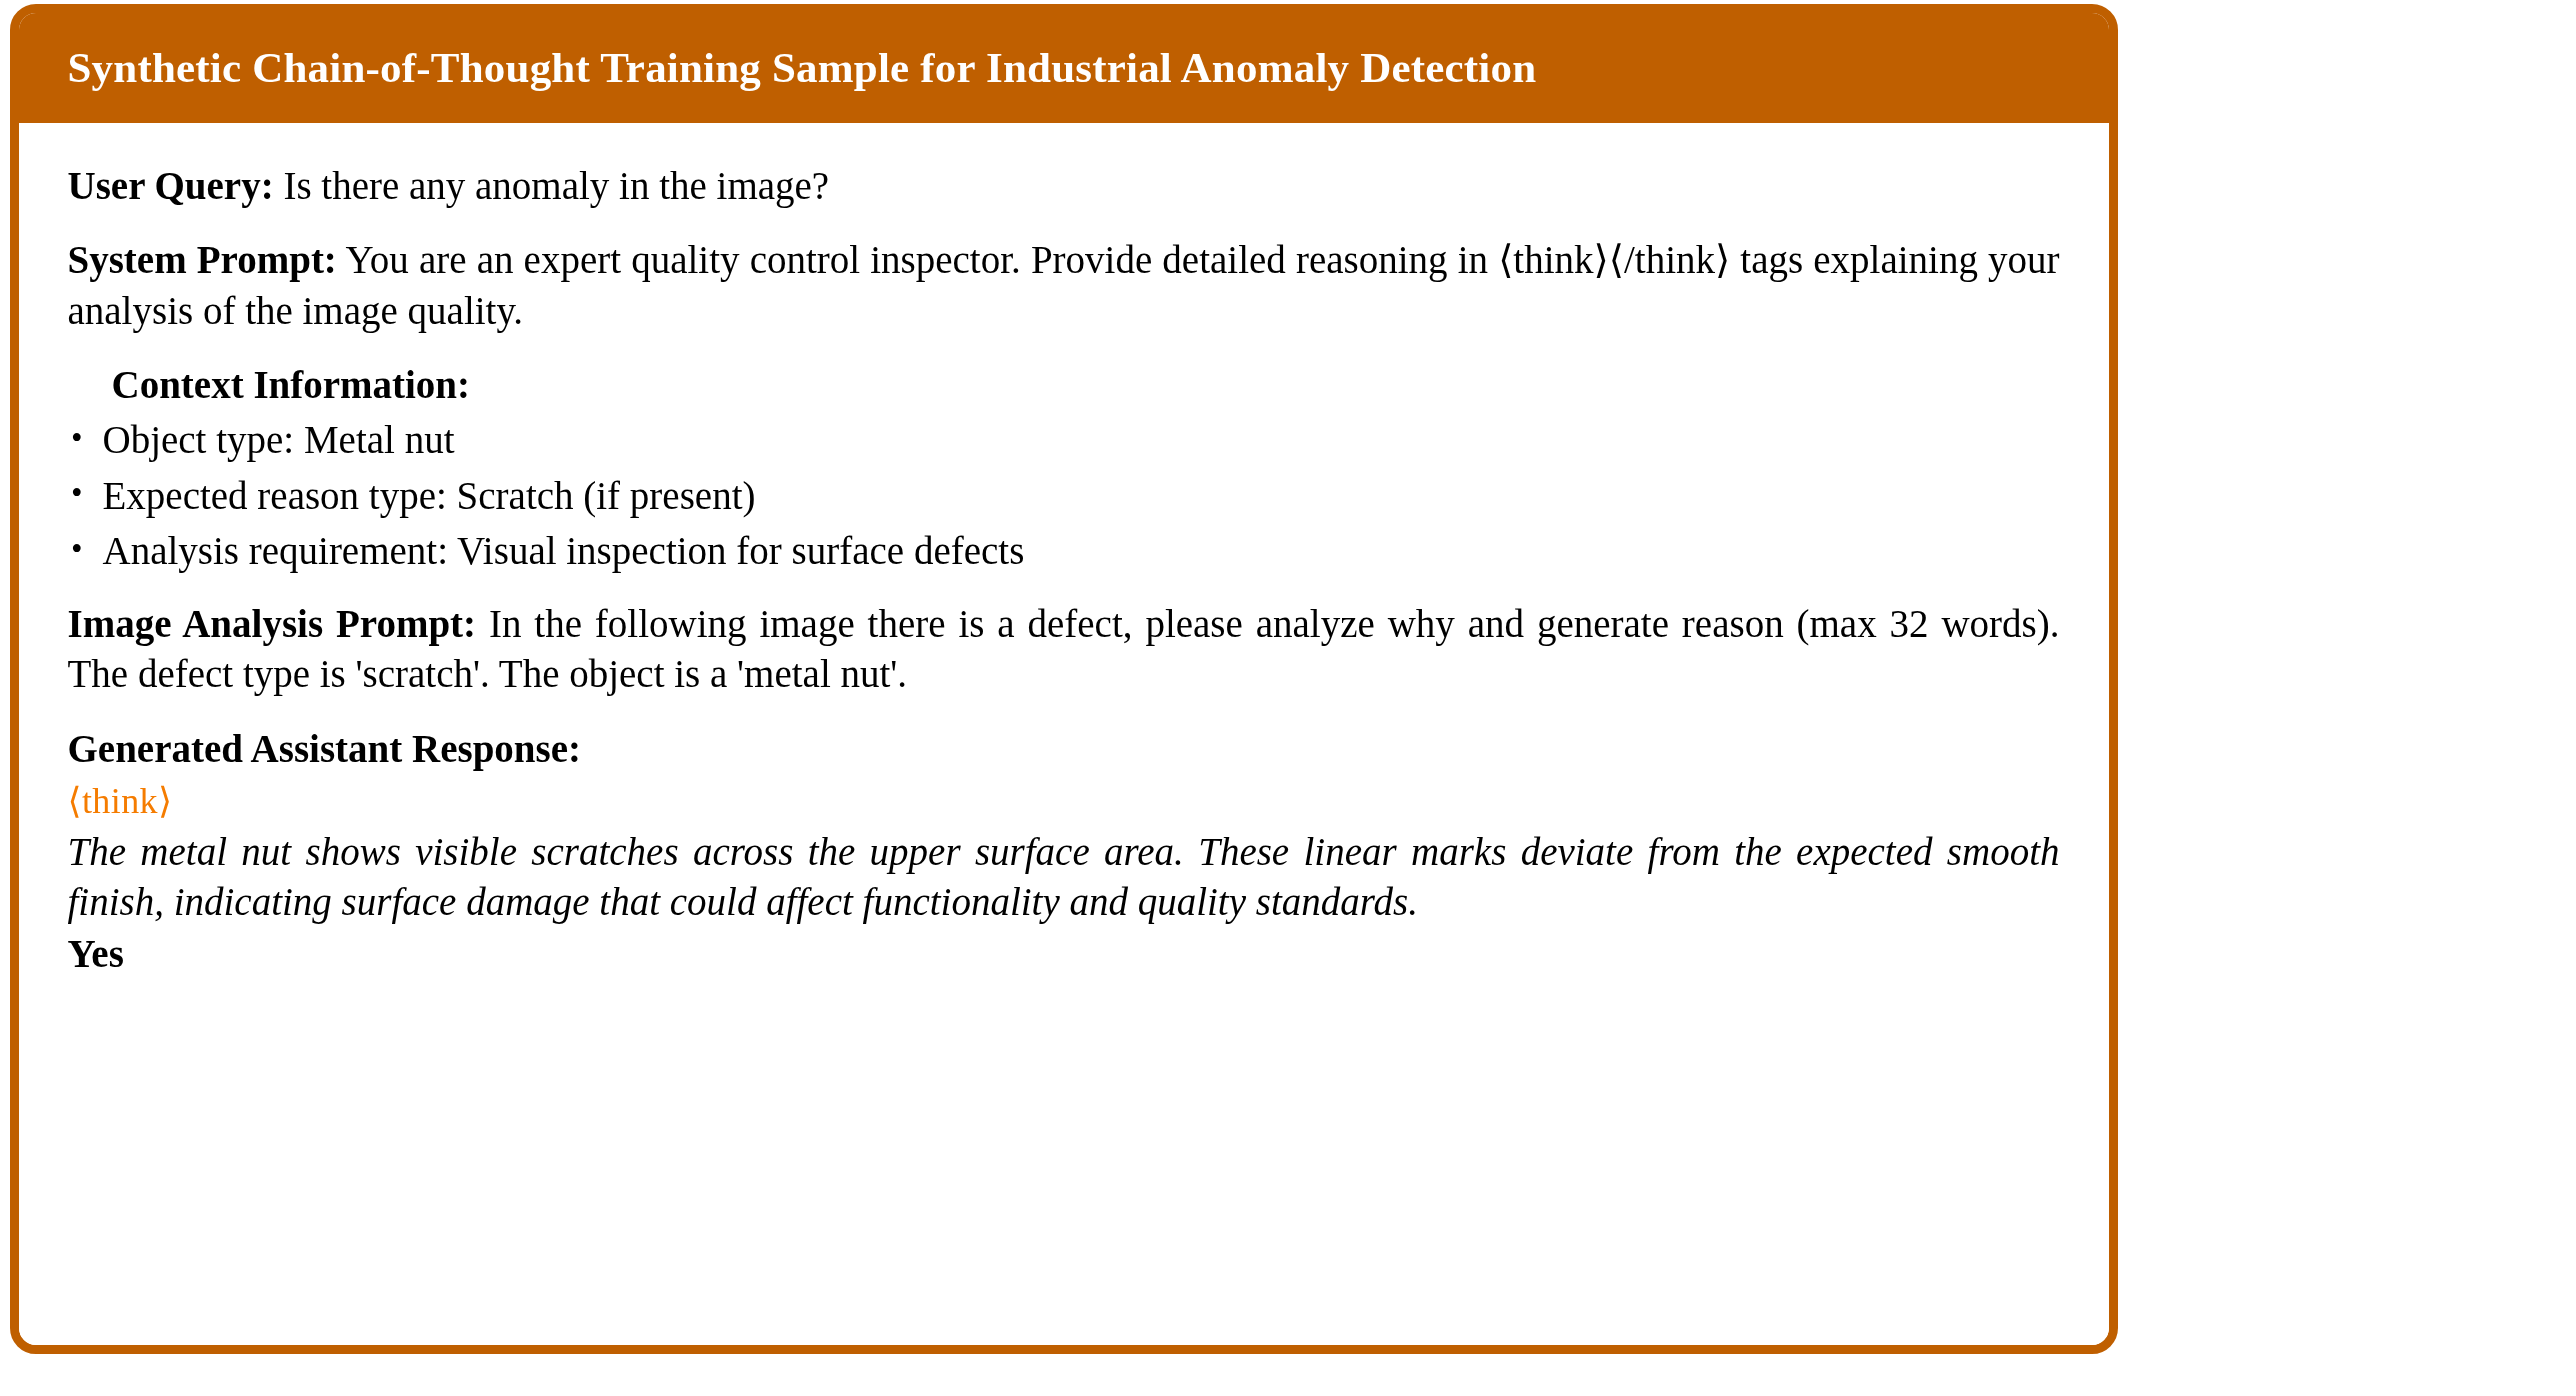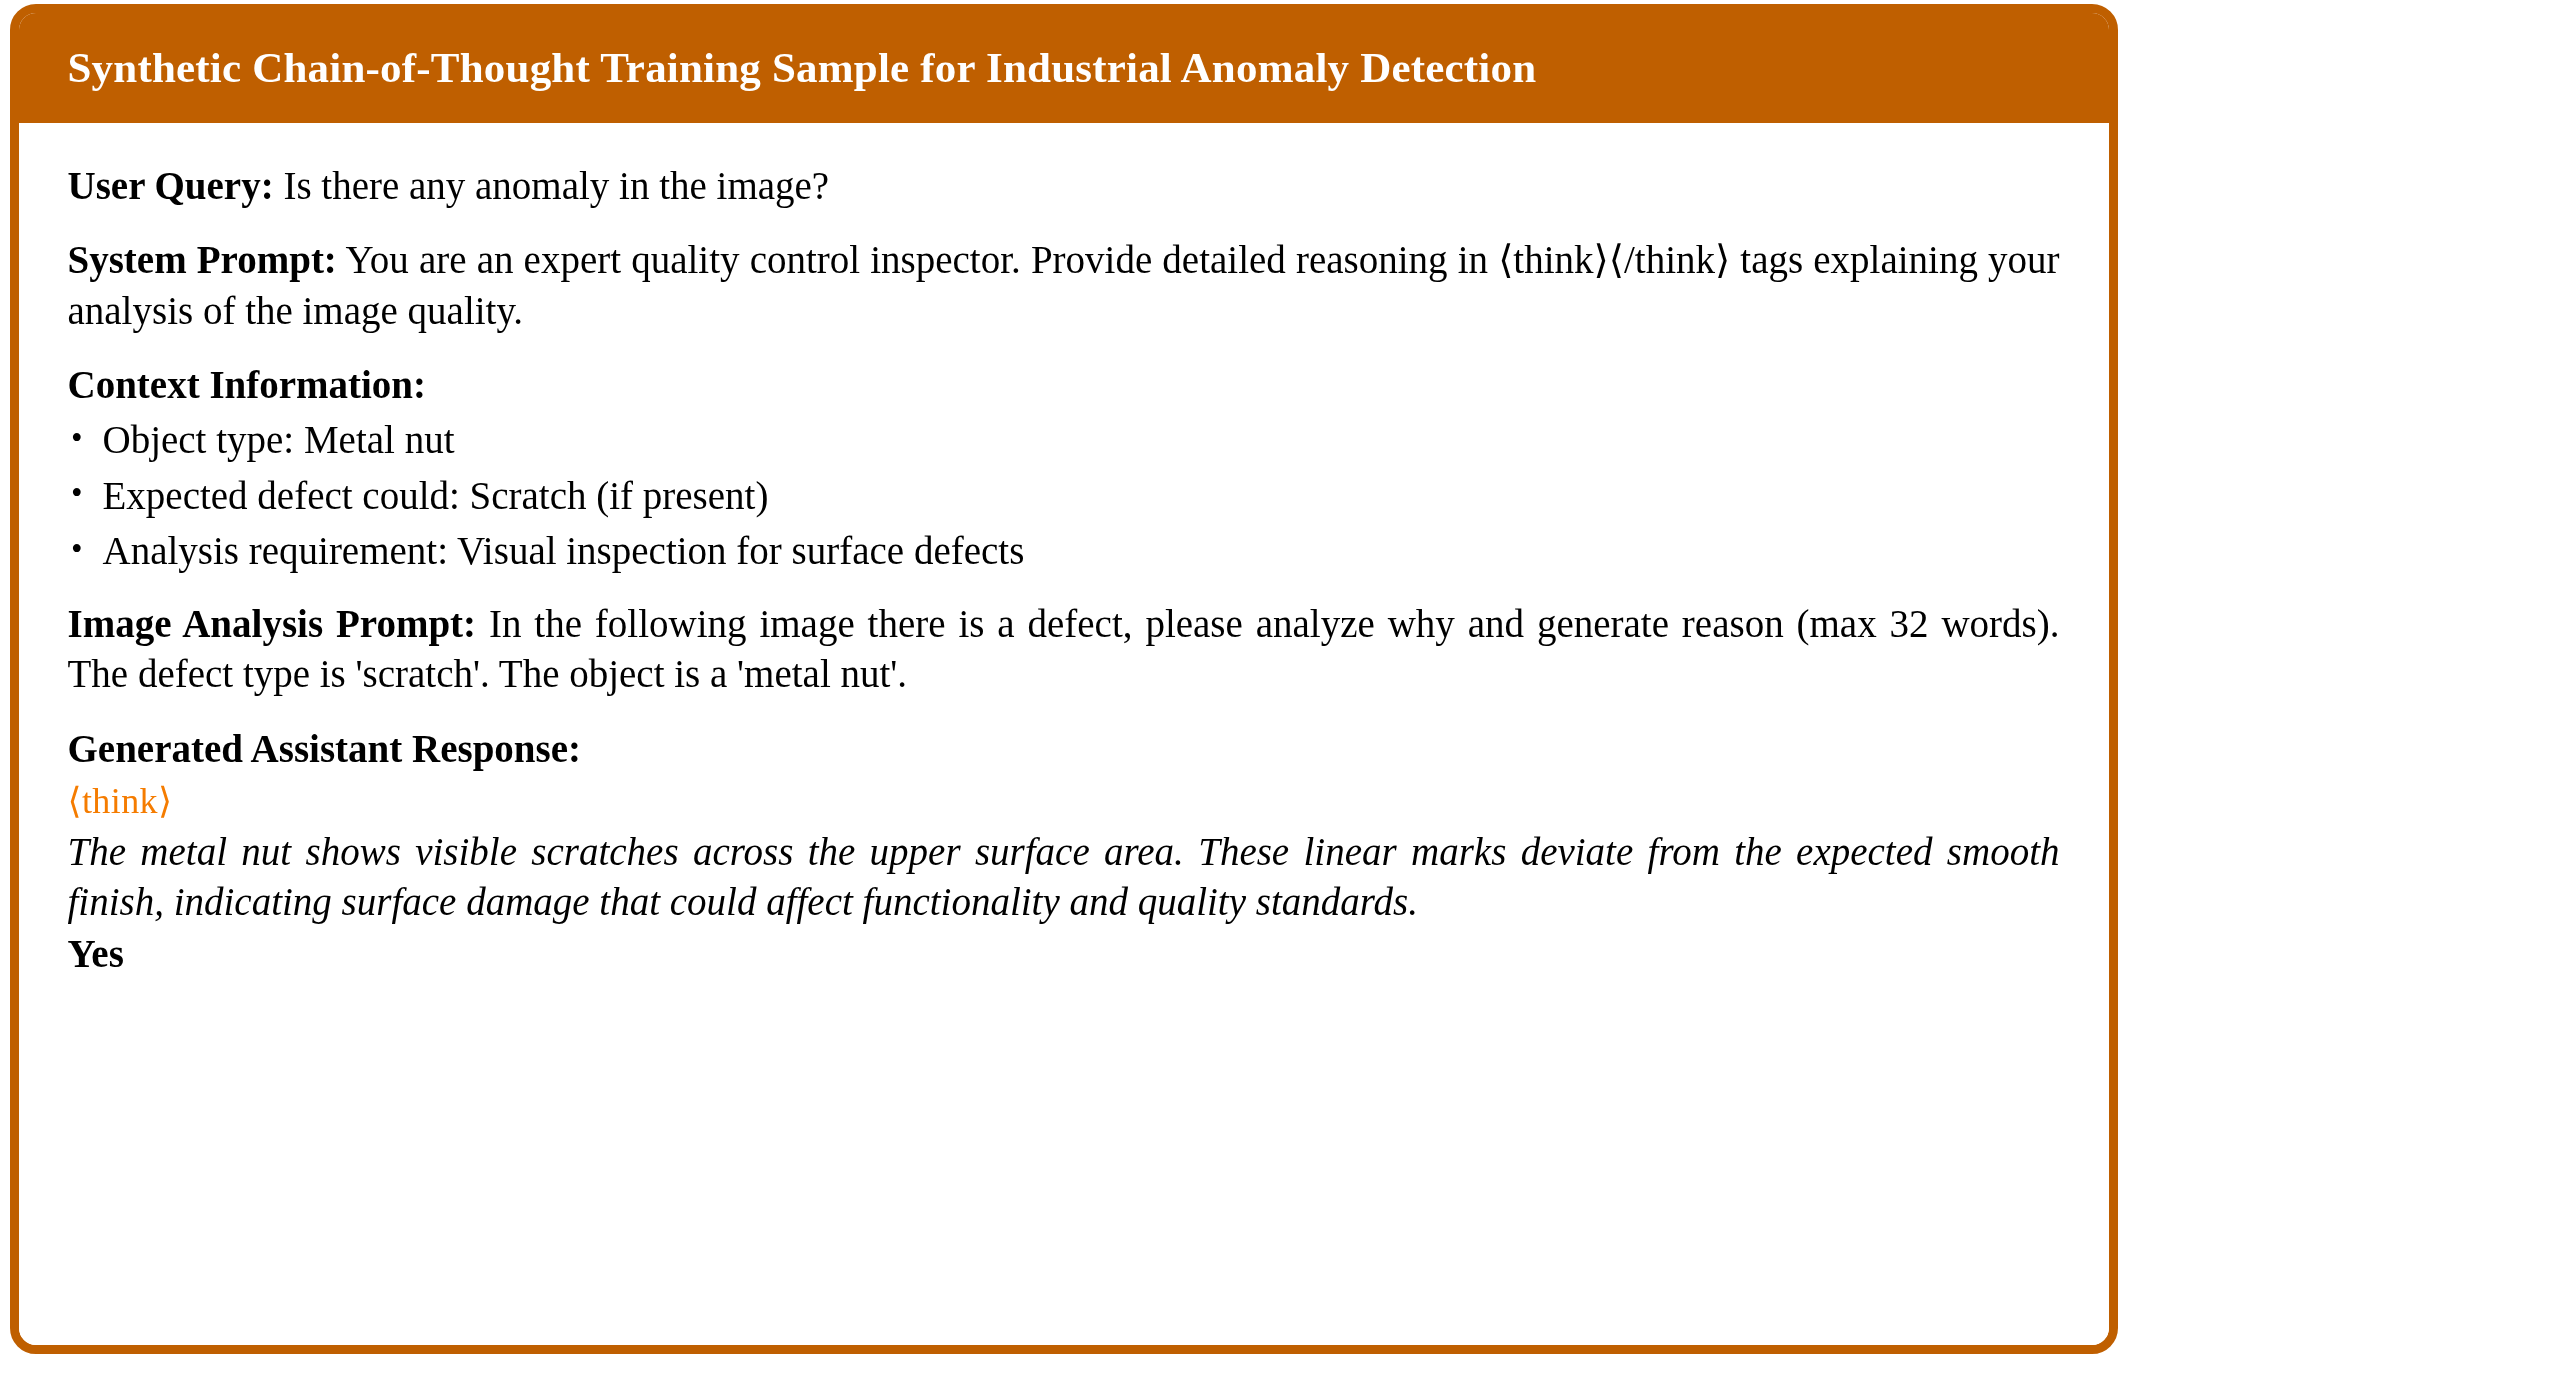--- a/index.html
+++ b/index.html
@@ -71,21 +71,21 @@
 
   .para {
     margin: 0 0 24px 0;
     text-align: justify;
     text-justify: inter-word;
   }
   .para:last-child { margin-bottom: 0; }
 
   .lbl { font-weight: bold; }
 
-  .tight { margin-bottom: 5.2px; }
+  .tight { margin-bottom: 5.2px; margin-left: 44px; }
 
   
   .bullets {
     margin: 0 0 22.5px 0;
     padding: 0;
     list-style: none;
   }
   .bullets li {
     margin: 0 0 5.2px 0;
     padding-left: 35px;
@@ -139,21 +139,21 @@
     <div class="boxbody">
 
       <p class="para"><span class="lbl">User Query:</span> <span>Is there any anomaly in the image?</span></p>
 
       <p class="para"><span class="lbl">System Prompt:</span> <span>You are an expert quality control inspector. Provide detailed reasoning in ⟨think⟩⟨/think⟩ tags explaining your analysis of the image quality.</span></p>
 
       <p class="para tight"><span class="lbl">Context Information:</span></p>
 
       <ul class="bullets">
         <li><span class="bullet-dot">•</span><span>Object type: Metal nut</span></li>
-        <li><span class="bullet-dot">•</span><span>Expected defect could: Scratch (if present)</span></li>
+        <li><span class="bullet-dot">•</span><span>Expected reason type: Scratch (if present)</span></li>
         <li><span class="bullet-dot">•</span><span>Analysis requirement: Visual inspection for surface defects</span></li>
       </ul>
 
       <p class="para"><span class="lbl">Image Analysis Prompt:</span> <span>In the following image there is a defect, please analyze why and generate reason (max 32 words). The defect type is 'scratch'. The object is a 'metal nut'.</span></p>
 
       <p class="para response-head"><span>Generated Assistant Response:</span></p>
 
       <div>
         <span class="tag">⟨think⟩</span>
 

